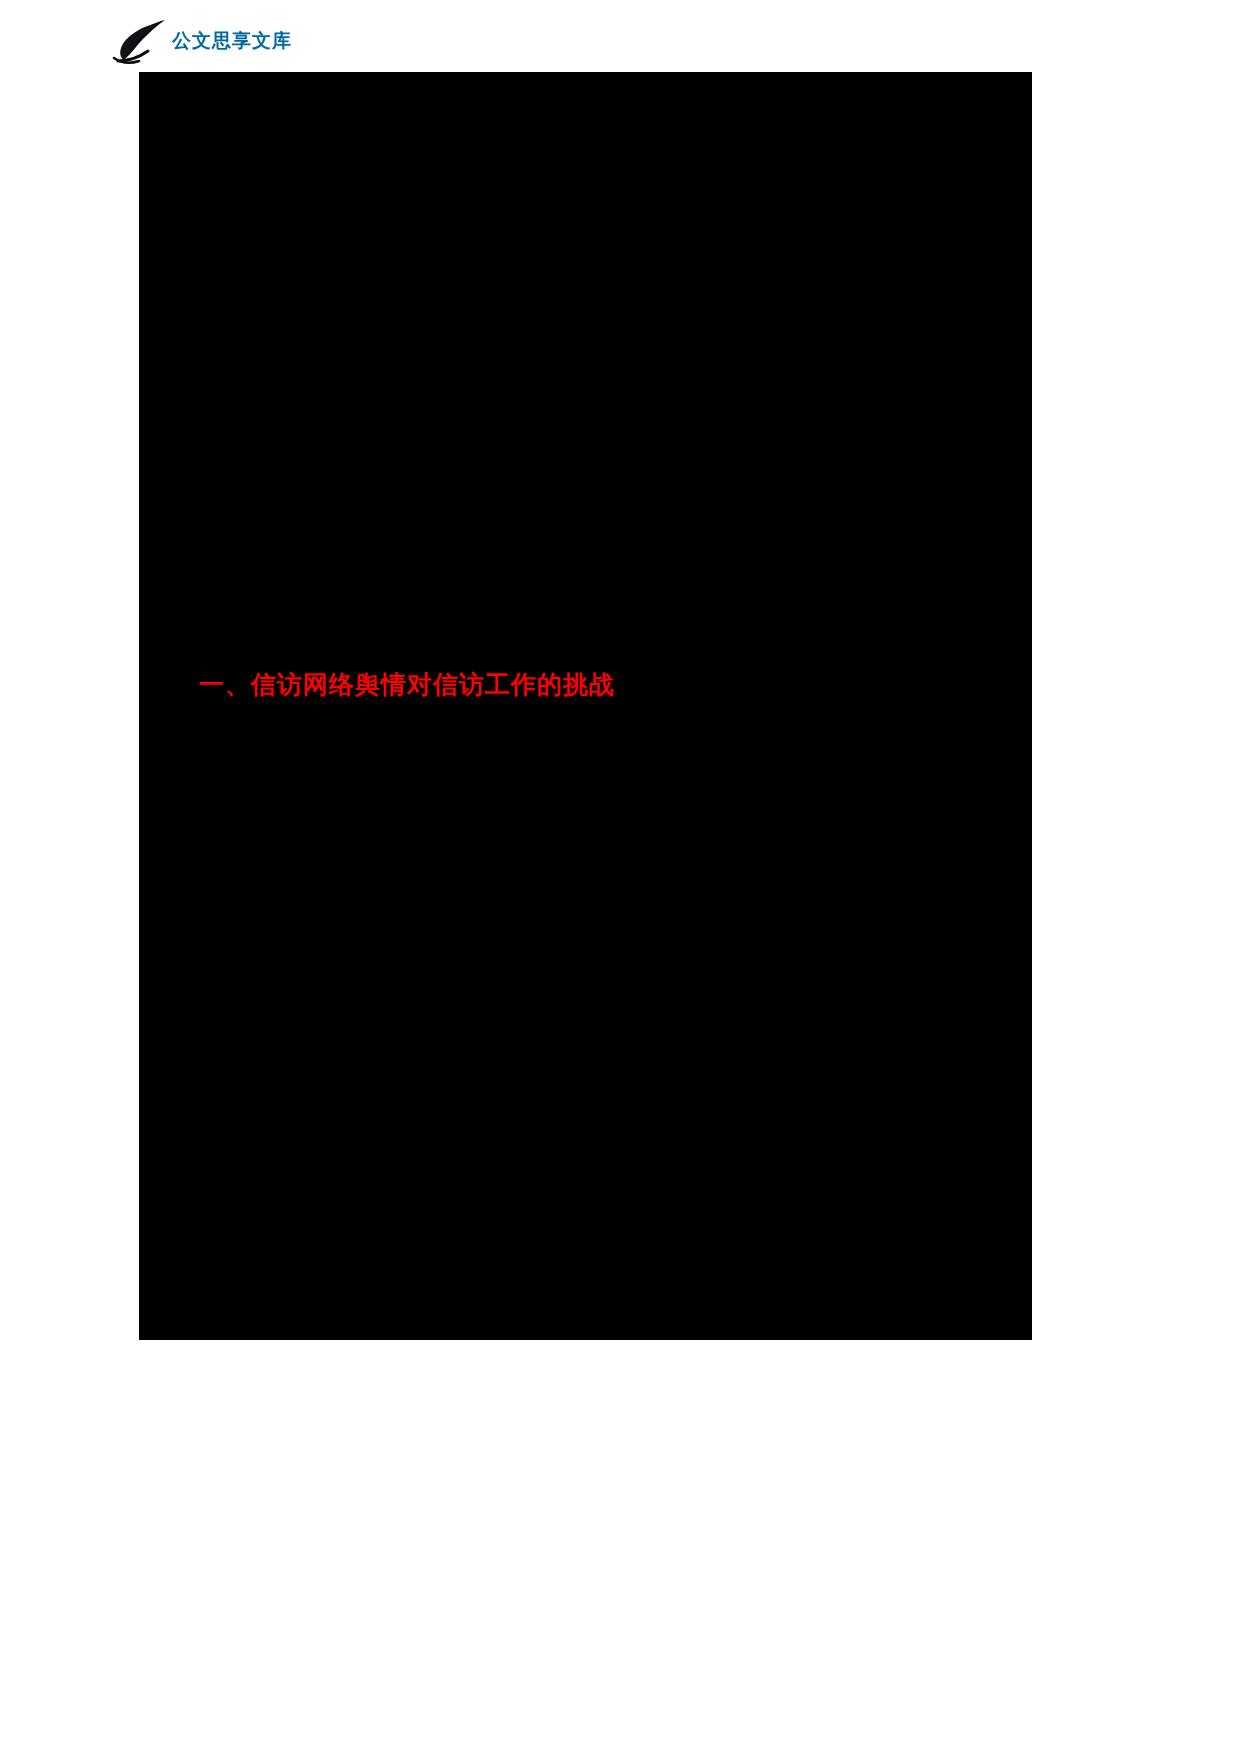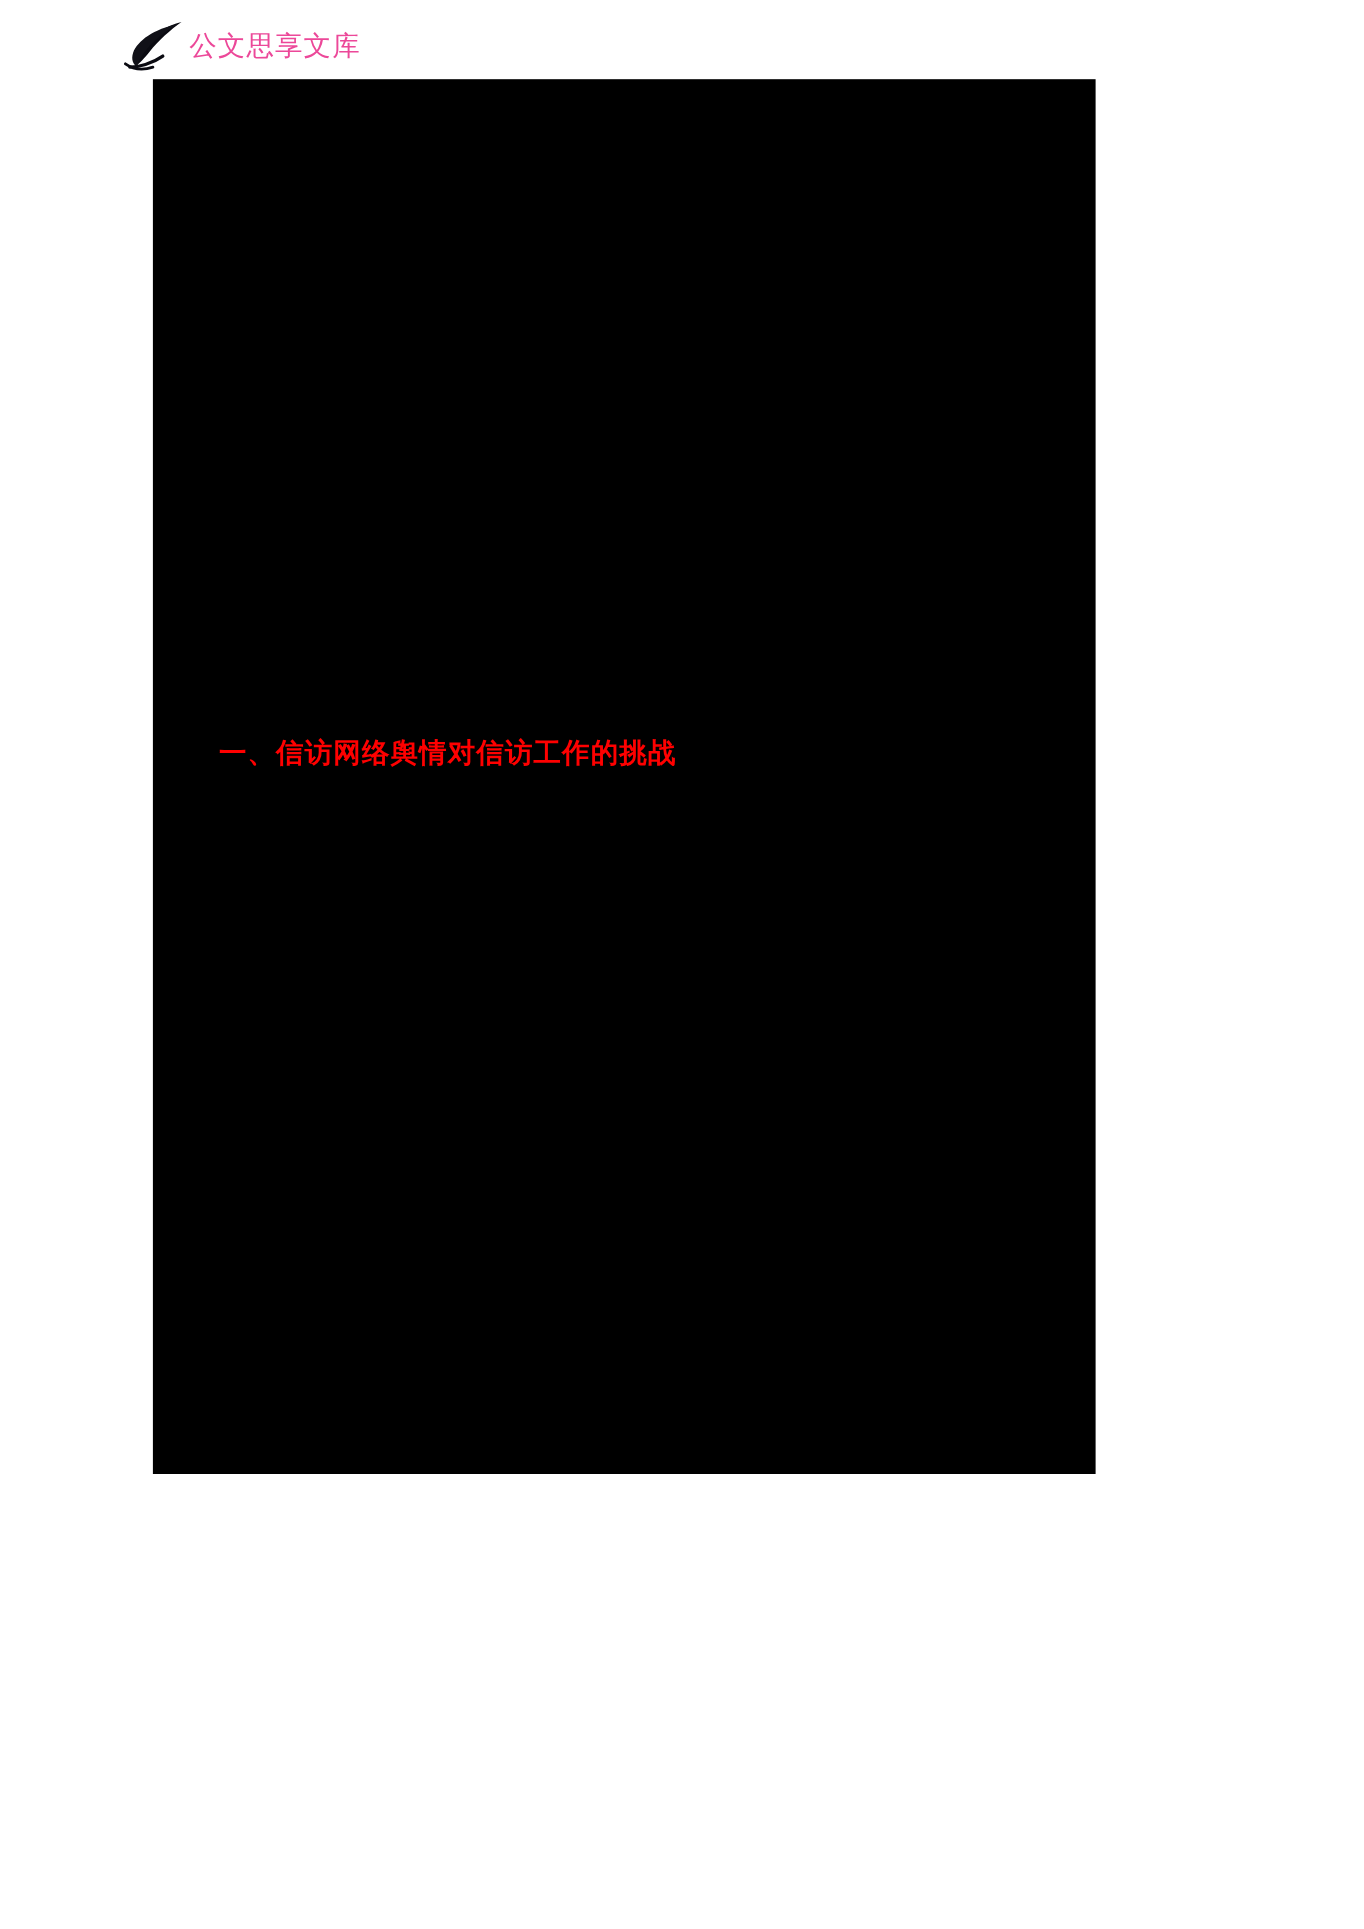--- a/index.html
+++ b/index.html
@@ -16,20 +16,21 @@
   }
 
   
   .page {
     position: absolute;
     left: 139px;
     top: 72px;
     width: 857px;
     height: 1268px;
     background: #000000;
+    padding-left: 36px;
   }
 
   
   .logo-block {
     position: absolute;
     left: 108px;
     top: 12px;
     width: 340px;
     height: 58px;
     display: flex;
@@ -42,23 +43,23 @@
     display: flex;
     align-items: center;
     justify-content: center;
     flex: 0 0 auto;
   }
   .logo-mark svg {
     display: block;
   }
   .logo-text {
     margin-left: -6px;
-    font-size: 25px;
-    font-weight: normal;
-    color: #ec4899;
+    font-size: 19px;
+    font-weight: bold;
+    color: #0369a1;
     letter-spacing: 1px;
     white-space: nowrap;
     font-family: "DejaVu Sans", "Liberation Sans", sans-serif;
   }
 
   
   .heading-red {
     position: absolute;
     left: 60px;
     top: 596px;

